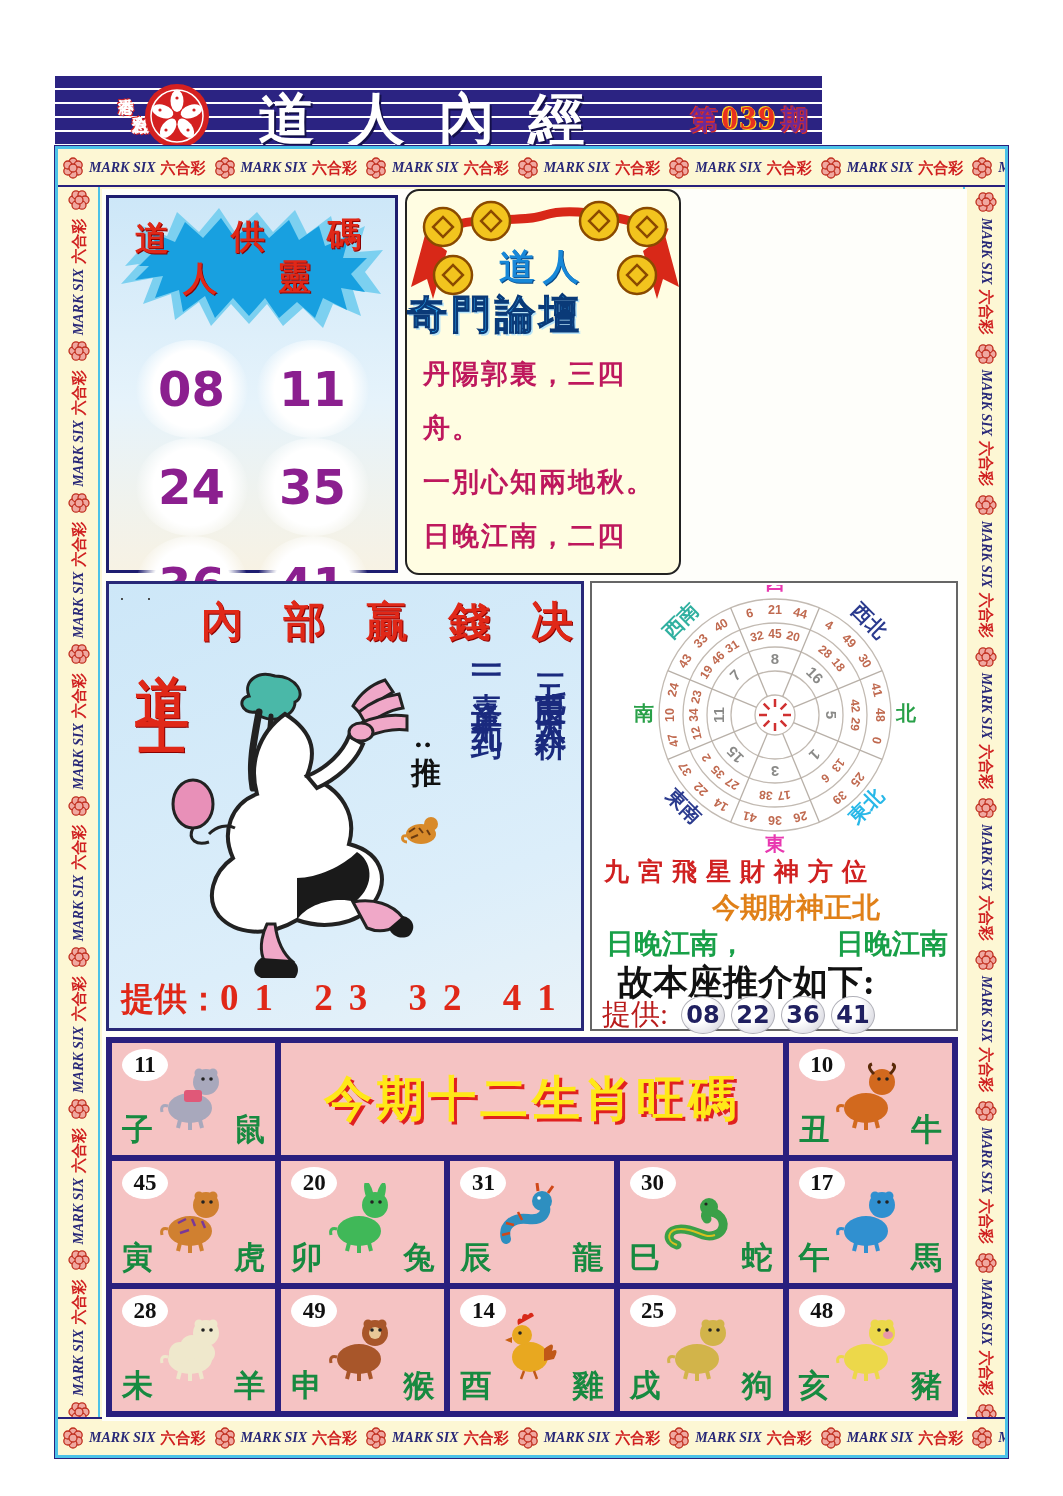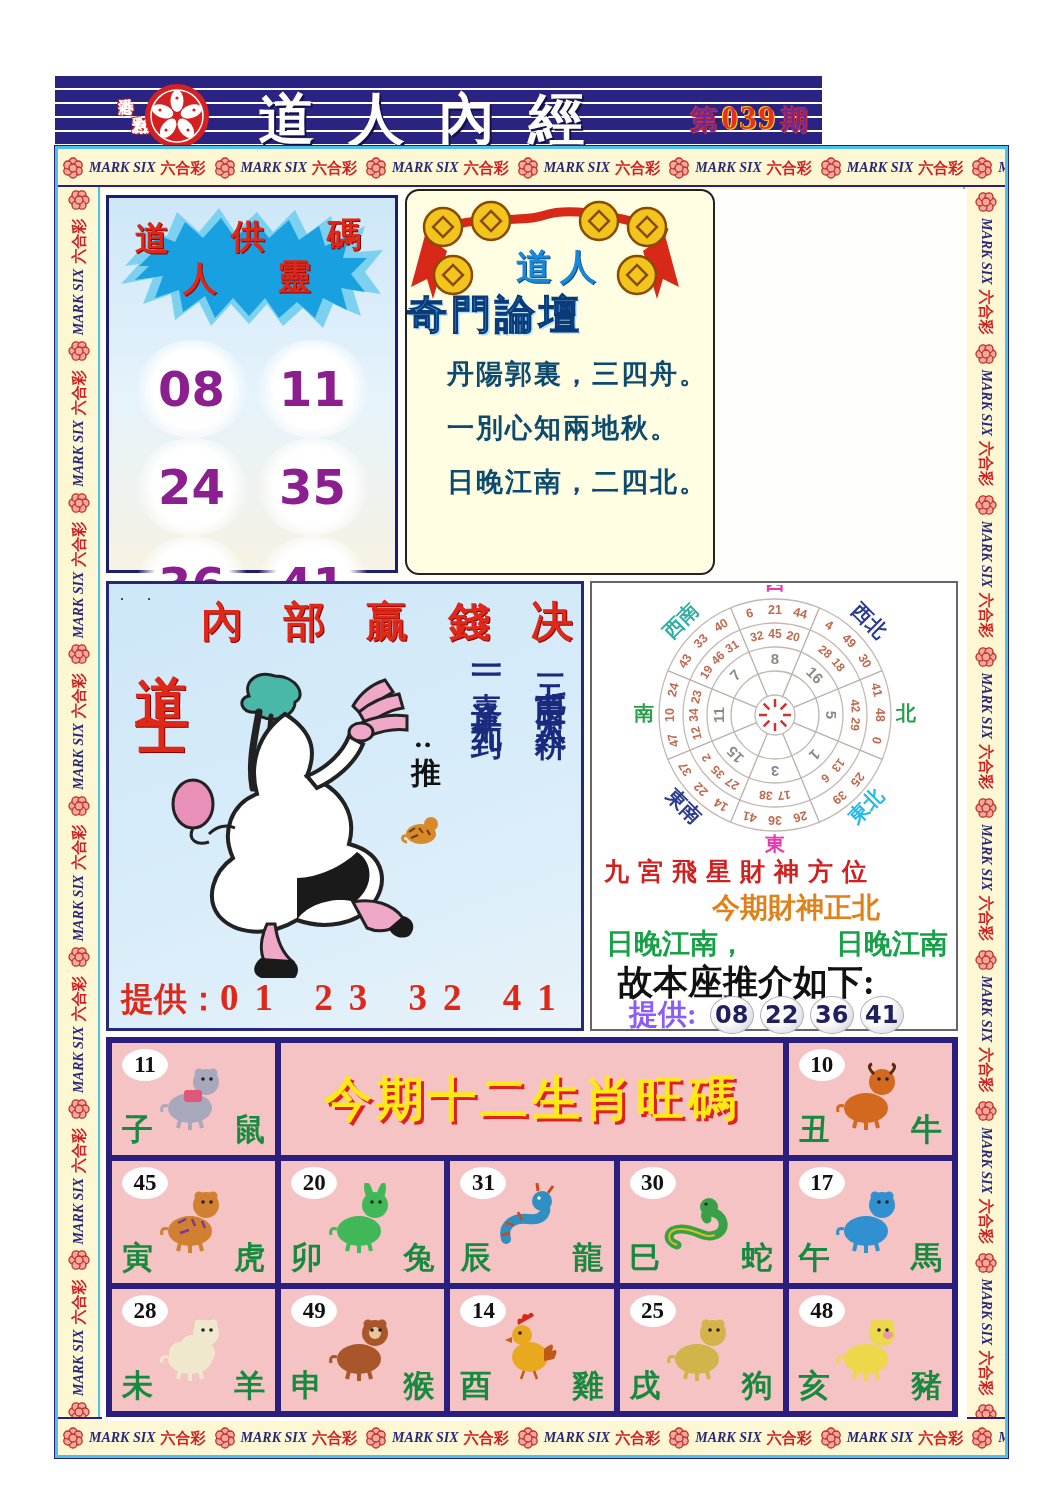--- a/index.html
+++ b/index.html
@@ -53,32 +53,32 @@
   .gong-char { position:absolute; color:#e02818; font-family:"Liberation Serif",serif;
     font-weight:bold; font-size:34px; text-shadow:1px 1px 0 #8a0000; }
   #gong-grid { position:absolute; left:22px; right:22px; top:142px; bottom:14px;
     display:grid; grid-template-columns:1fr 1fr; grid-template-rows:1fr 1fr 1fr;
     justify-items:center; align-items:center; }
   .gong-num { width:112px; height:98px; display:flex; align-items:center; justify-content:center;
     border-radius:50%; background:radial-gradient(circle,#ffffff 52%,rgba(255,255,255,0) 76%);
     font-size:48px; font-weight:bold; color:#8b1f8f; font-family:"DejaVu Sans",sans-serif; }
 
   
-  #p-qimen { left:303px; top:0; width:310px; height:386px; background:#fffde2;
+  #p-qimen { left:303px; top:0; width:276px; height:386px; background:#fffde2;
     border:2px solid #222; border-radius:14px; overflow:hidden;padding-left:32px; }
   #qimen-decor { position:absolute; left:0; top:0; width:276px; height:130px; }
   #qimen-t1 { position:absolute; left:0; right:0; top:52px; text-align:center;
     font-family:"Liberation Serif",serif; font-weight:bold; font-size:36px; color:#1888d8;
     text-shadow:1px 1px 0 #0a4a88; letter-spacing:8px; }
   #qimen-t2 { position:absolute; left:0; right:0; top:96px; 
     font-family:"Liberation Serif",serif; font-weight:bold; font-size:40px; color:#28a0e8;
     letter-spacing:4px; -webkit-text-stroke:1px #0a3a78; text-shadow:2px 2px 0 #b8e4f8; }
   #qimen-poem { position:absolute; left:16px; top:156px; }
-  .qimen-line { font-family:"Liberation Serif",serif; font-size:27px; color:#0c4a6e;
-    line-height:54px; letter-spacing:2px; font-weight:600;margin-left:24px; }
+  .qimen-line { font-family:"Liberation Serif",serif; font-size:27px; color:#be185d;
+    line-height:54px; letter-spacing:2px; font-weight:600; }
   #qimen-note { position:absolute; left:0; right:0; bottom:10px; text-align:center;
     font-family:"Liberation Serif",serif; font-size:22px; font-weight:600; color:#141414; }
 
   
   #p-jin { left:585px; top:6px; width:271px; height:378px; border:1px solid #9ab8cc;
     background:linear-gradient(180deg,#cde7f8 0%,#e6f3fb 60%,#f2f0e2 100%); }
   #jin-title { position:absolute; left:0; right:0; top:10px; text-align:center;
     font-family:"Liberation Serif",serif; font-weight:bold; font-size:42px; color:#f8e400;
     letter-spacing:6px; text-shadow:3px 3px 0 #2a2a2a; }
   #jin-shiyue { position:absolute; left:18px; top:82px; font-family:"Liberation Serif",serif;
@@ -116,21 +116,21 @@
   #wheel-cap { position:absolute; left:12px; top:272px; font-family:"Liberation Serif",serif;
     font-weight:bold; font-size:25px; color:#d02020; letter-spacing:9px; }
   #wheel-l1 { position:absolute; left:0; right:0; top:306px; text-align:center;
     font-weight:bold; font-size:28px; color:#e08018; font-family:"Liberation Sans",sans-serif;margin-left:44px; }
   #wheel-l2 { position:absolute; left:14px; right:8px; top:342px; display:flex;
     justify-content:space-between; font-weight:bold; font-size:28px; color:#18a048;
     font-family:"Liberation Sans",sans-serif; }
   #wheel-l3 { position:absolute; left:26px; top:376px; font-family:"Liberation Serif",serif;
     font-weight:bold; font-size:35px; color:#111; }
   #wheel-tigong { position:absolute; left:10px; top:412px; display:flex; align-items:center; }
-  #wheel-tigong .lbl { font-family:"Liberation Serif",serif; font-weight:bold; font-size:29px; color:#8b5cf6; margin-right:10px;margin-left:27px; }
+  #wheel-tigong .lbl { font-family:"Liberation Serif",serif; font-weight:normal; font-size:29px; color:#b91c1c; margin-right:10px; }
   .ball { width:44px; height:38px; border-radius:50%; margin:0 3px;
     background:radial-gradient(circle at 35% 30%,#ffffff 40%,#d8d8e0 85%); border:1px solid #b0b0b8;
     display:flex; align-items:center; justify-content:center;
     font-family:"DejaVu Sans",sans-serif; font-weight:bold; font-size:24px; color:#202060; }
 
   
   #z-grid { left:4px; top:848px; width:852px; height:380px; background:#2a1f7e; padding:6px;
     display:grid; grid-template-columns:repeat(5,1fr); grid-template-rows:112px 1fr 1fr; gap:6px; }
   .z-cell { position:relative; background:#f5c3c3; }
   #z-title { grid-column:2/5; background:#f5c3c3; display:flex; align-items:center; justify-content:center; }

